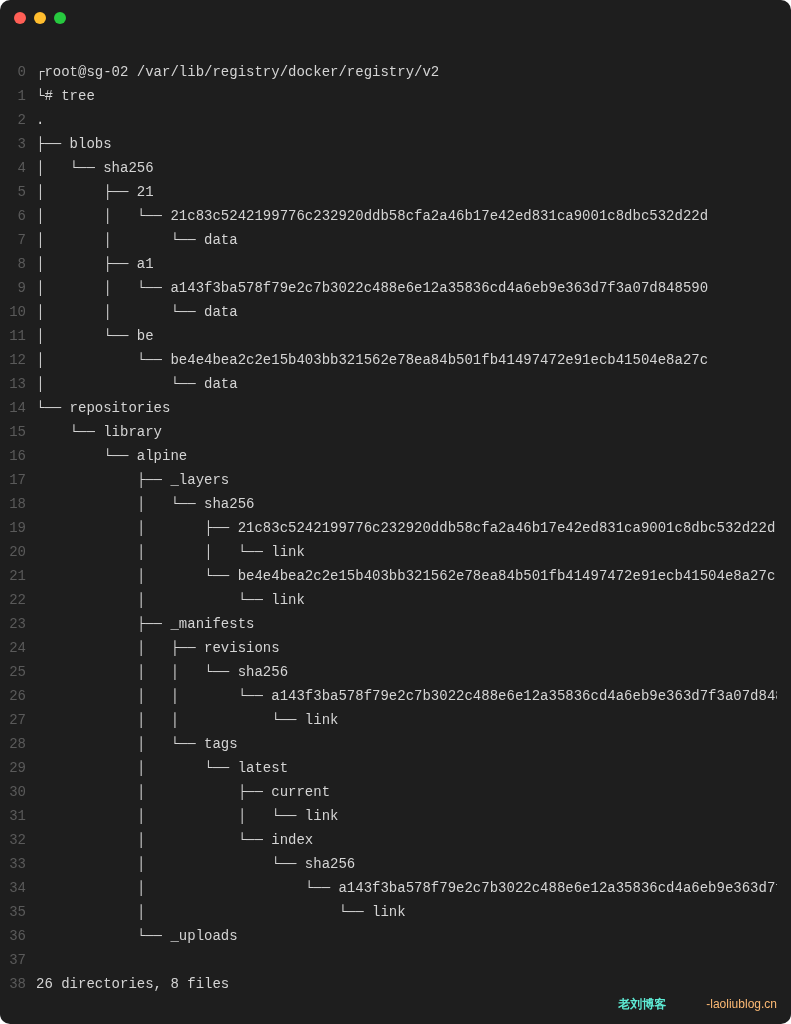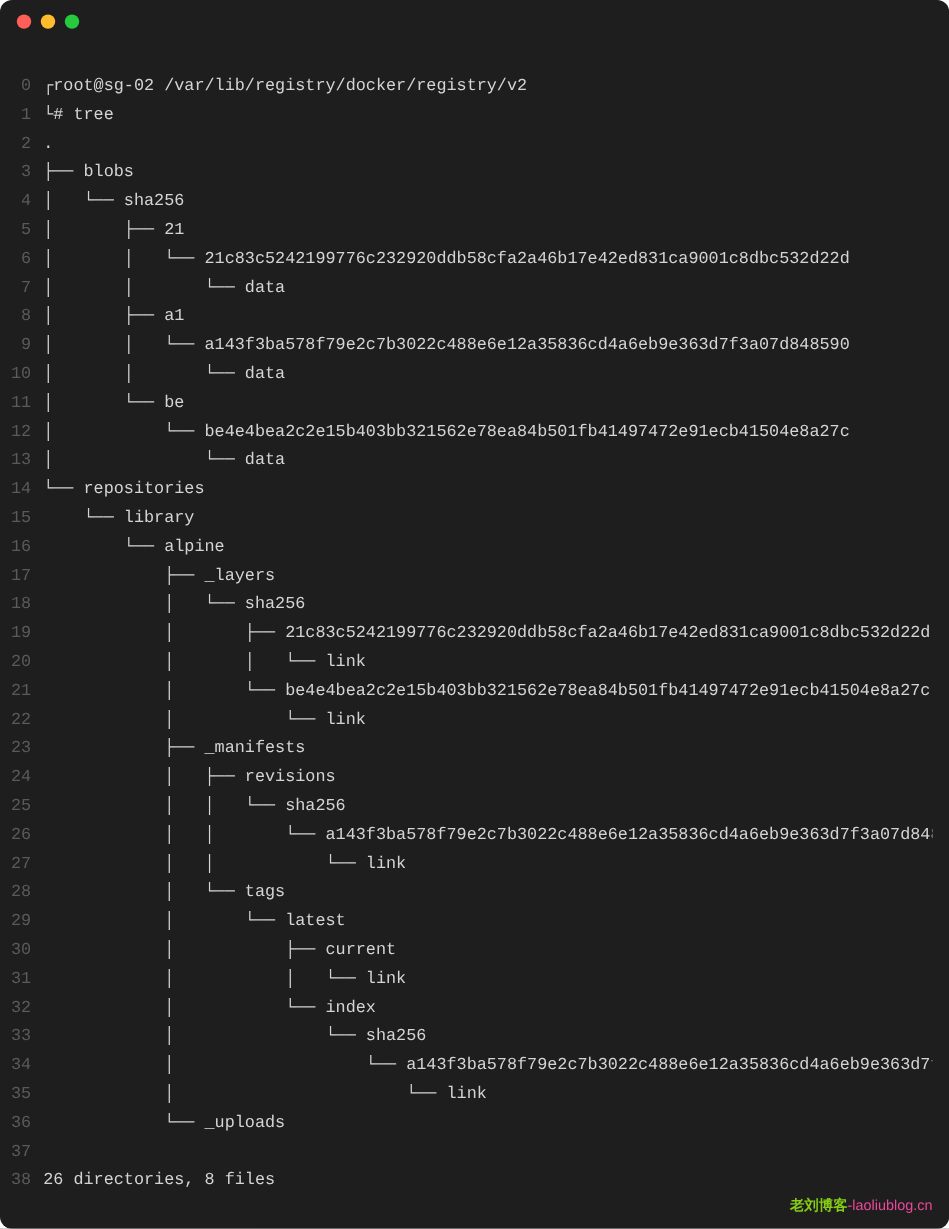--- a/index.html
+++ b/index.html
@@ -54,22 +54,22 @@
     flex: 1 1 auto;
     overflow: hidden;
   }
   .watermark {
     position: absolute;
     bottom: 8px;
     right: 14px;
     font-size: 12px;
     font-family: sans-serif;
   }
-  .wm-cn { color: #84cc16; font-weight: bold; }
-  .wm-en { color: #ec4899; }
+  .wm-cn { color: #5eead4; font-weight: bold; }
+  .wm-en { color: #fdba74; margin-left: 40px; }
 </style>
 </head>
 <body>
 
 <div class="window">
   <div class="titlebar">
     <div class="dot red"></div>
     <div class="dot yellow"></div>
     <div class="dot green"></div>
   </div>

